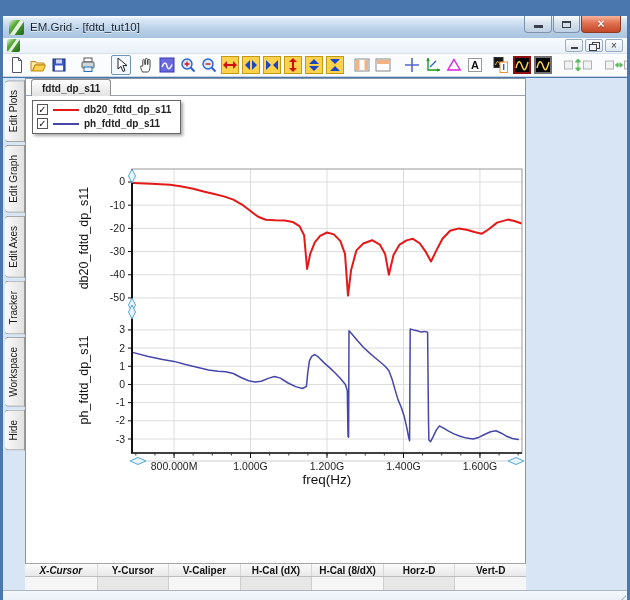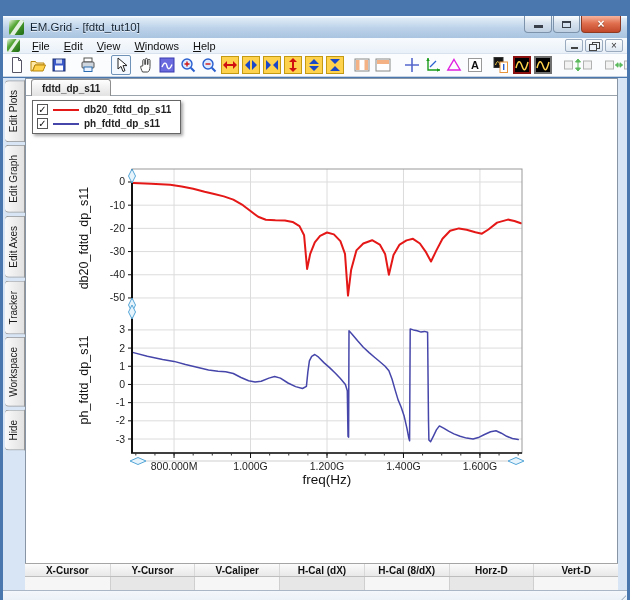--- a/index.html
+++ b/index.html
@@ -38,40 +38,40 @@
   .tbtn{flex:0 0 auto;width:20px;height:20px;margin-right:1px;border:1px solid transparent;display:flex;align-items:center;justify-content:center;cursor:default;}
   .tbtn.sel{border:1px solid #6f93b8;background:#f4f9ff;border-radius:2px;}
   .tbtn.dis{opacity:.85;}
   .tbtn.wide{width:32px;}
 
   
   .client{position:absolute;left:0;top:62px;width:624px;height:512px;background:#d7e5f4;}
   .sidebar{position:absolute;left:0;top:0;width:22px;height:512px;display:flex;flex-direction:column;align-items:flex-end;padding-top:2px;}
   .vtab{writing-mode:vertical-rl;transform:rotate(180deg);font-size:10px;color:#1a1a1a;background:linear-gradient(90deg,#e2e2e2,#f9f9f9);border:1px solid #969696;border-right:none;border-radius:0 4px 4px 0;padding:9px 3px;margin-bottom:3px;width:20px;text-align:center;cursor:default;}
 
-  .doc-panel{position:absolute;left:22px;top:0;width:593px;height:512px;background:#fff;border:1px solid #8795a5;}
+  .doc-panel{position:absolute;left:22px;top:0;width:501px;height:512px;background:#fff;border:1px solid #8795a5;}
   .tab-row{height:17px;border-bottom:1px solid #9aa2ab;padding-left:5px;display:flex;align-items:flex-end;background:#fff;}
   .doc-tab{font-size:10px;font-weight:bold;color:#222;background:linear-gradient(#fefefe,#e2e2e2);border:1px solid #8e8e8e;border-bottom:none;border-radius:3px 3px 0 0;padding:3px 10px 2px 10px;position:relative;top:1px;}
 
   .legend{position:absolute;left:6px;top:21px;background:#fff;border:1px solid #666;box-shadow:2px 2px 3px rgba(0,0,0,.35);padding:3px 9px 4px 4px;display:flex;flex-direction:column;gap:3px;}
   .leg-row{display:flex;align-items:center;gap:5px;}
   .leg-cb{width:11px;height:11px;border:1px solid #555;background:#fff;font-size:10px;line-height:9px;text-align:center;color:#111;font-weight:bold;}
   .leg-line{width:26px;height:2px;}
   .leg-label{font-size:10px;font-weight:bold;color:#222;white-space:nowrap;}
 
   #chart{position:absolute;left:63px;top:82px;}
   #chart text{font-family:"Liberation Sans","DejaVu Sans",sans-serif;}
   #chart .tick{font-size:10.5px;fill:#1c1c1c;}
   #chart .ylab{font-size:12.5px;fill:#111;}
   #chart .xlab{font-size:13.5px;fill:#111;}
 
   .ctable{position:absolute;left:-1px;right:-1px;top:484px;}
   .ct-head{display:grid;grid-template-columns:repeat(7,1fr);height:14px;background:linear-gradient(#fbfbfb,#e8e8e8);border-top:1px solid #a5a5a5;border-bottom:1px solid #bdbdbd;}
   .ct-head div{font-size:10px;font-weight:bold;color:#111;text-align:center;line-height:13px;border-left:1px solid #d8d8d8;overflow:hidden;white-space:nowrap;}
-  .ct-head div:first-child{border-left:none;}
+  .ct-head div:first-child{border-left:none;font-style:italic;}
   .ct-row{display:grid;grid-template-columns:repeat(7,1fr);height:14px;border-bottom:1px solid #c9c9c9;}
   .ct-row div{border-left:1px solid #cfcfcf;font-size:10px;color:#333;}
   .ct-row div:first-child{border-left:none;}
   .ct-row div:nth-child(odd){background:#f6f6f6;}
   .ct-row div:nth-child(even){background:#e7e7e7;}
 
   .statusbar{position:absolute;left:0;top:574px;width:624px;height:19px;background:linear-gradient(#f4f7fb,#e3ebf5);border-top:1px solid #aab6c5;}
   .grip{position:absolute;right:1px;bottom:1px;width:13px;height:13px;background:repeating-linear-gradient(135deg,transparent 0 3px,#aeb9c8 3px 5px);clip-path:polygon(100% 0,100% 100%,0 100%);}
   .win-bottom{position:absolute;left:0;top:593px;width:630px;height:7px;background:linear-gradient(#5d8abc,#3c6697 70%,#27496e);margin-left:-3px;}
 </style>
@@ -92,27 +92,20 @@
             <span class="glyph-max"></span>
           </div>
         <div class="wbtn close">
             <span class="glyph-x">×</span>
           </div>
       </div>
     </div>
 
     <div class="menubar">
       <div class="menu-icon"></div>
-      <div id="menu-items" style="display:flex;">
-          <span class="menu-item"><u>F</u>ile</span>
-          <span class="menu-item"><u>E</u>dit</span>
-          <span class="menu-item"><u>V</u>iew</span>
-          <span class="menu-item"><u>W</u>indows</span>
-          <span class="menu-item"><u>H</u>elp</span>
-        </div>
       <div class="mdi-btns">
         <div class="mdibtn">
             <span class="mdi-min"></span>
           </div>
         <div class="mdibtn">
             <span class="mdi-restore"></span>
           </div>
         <div class="mdibtn">
             <span>×</span>
           </div>

